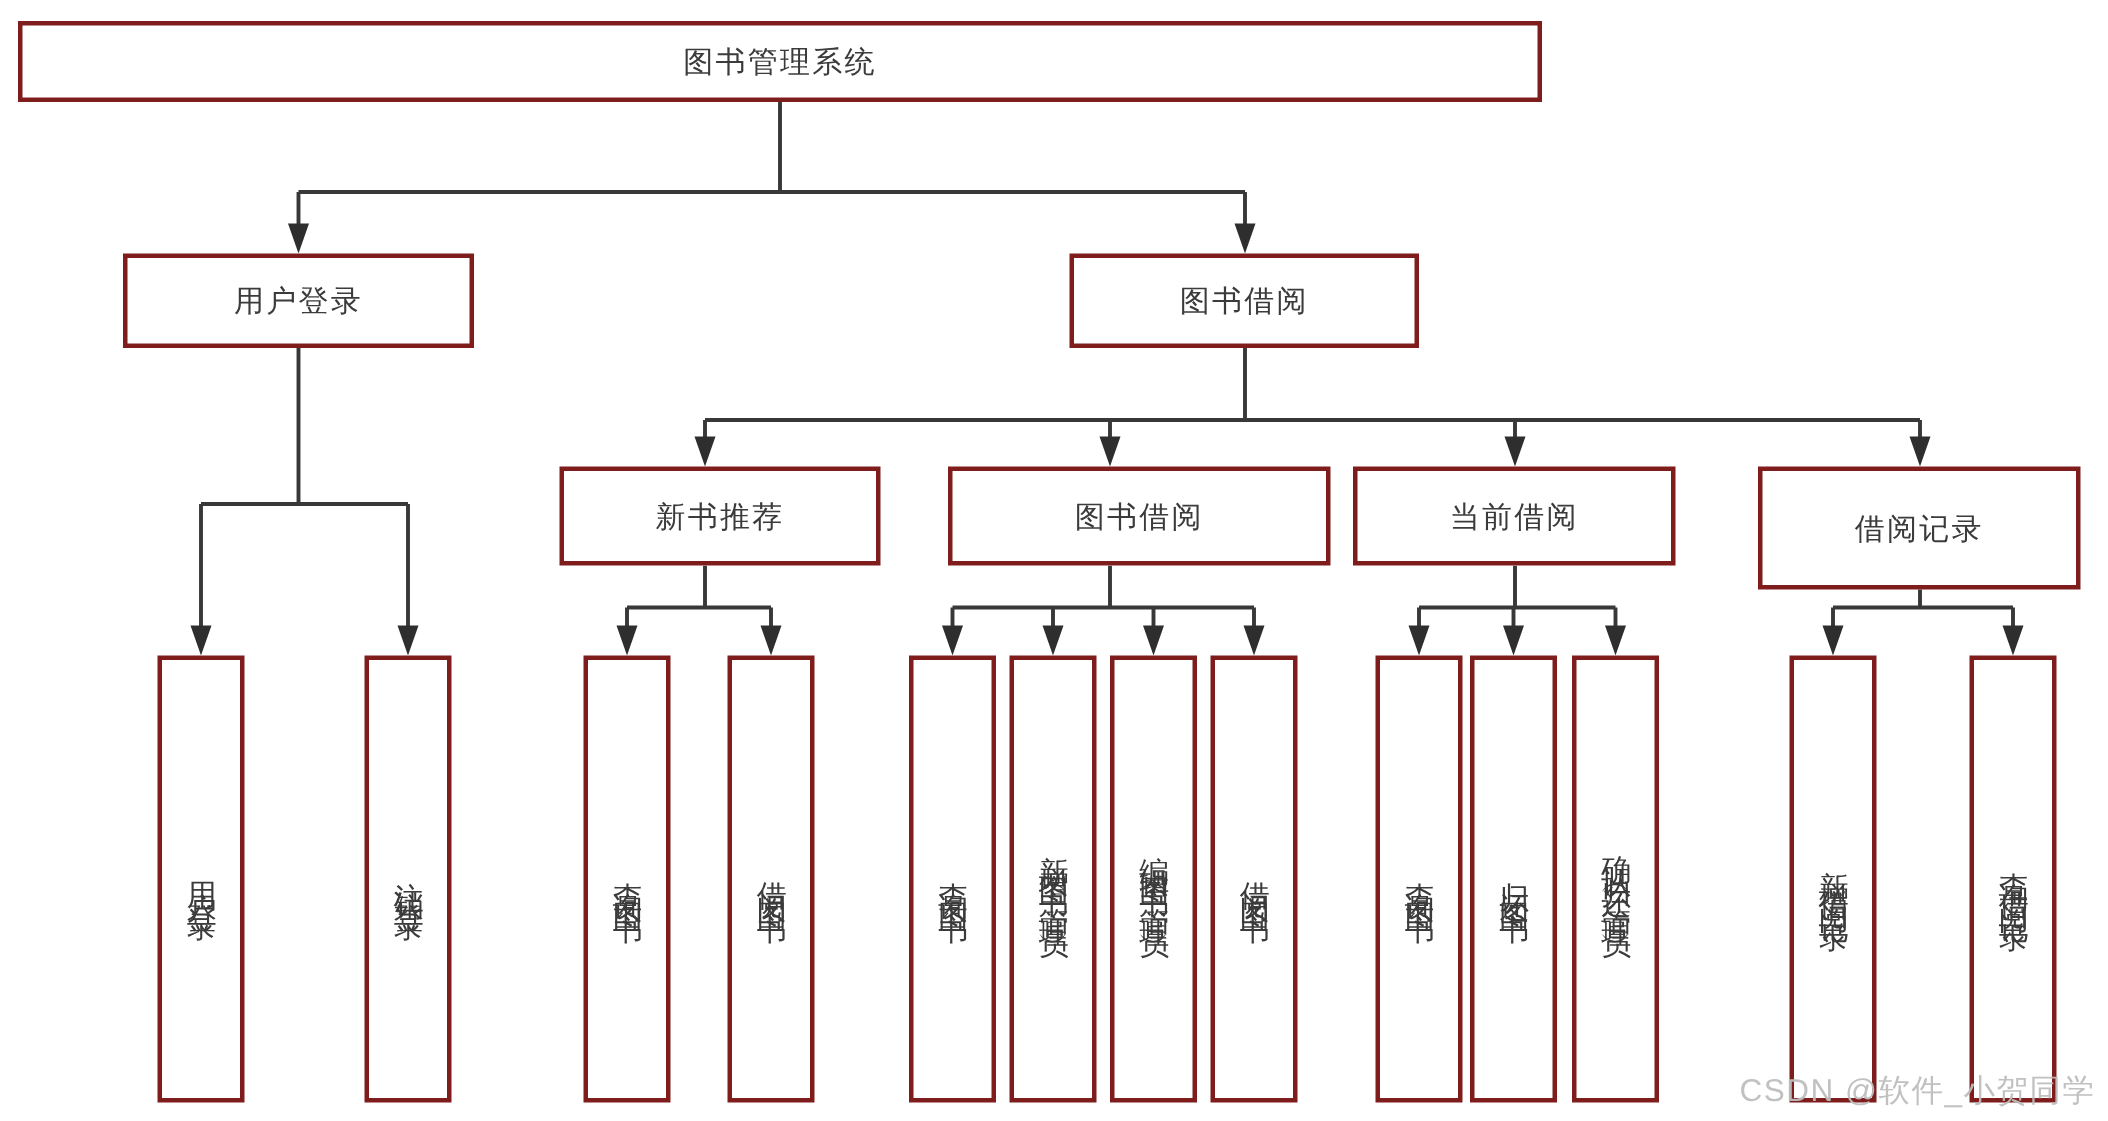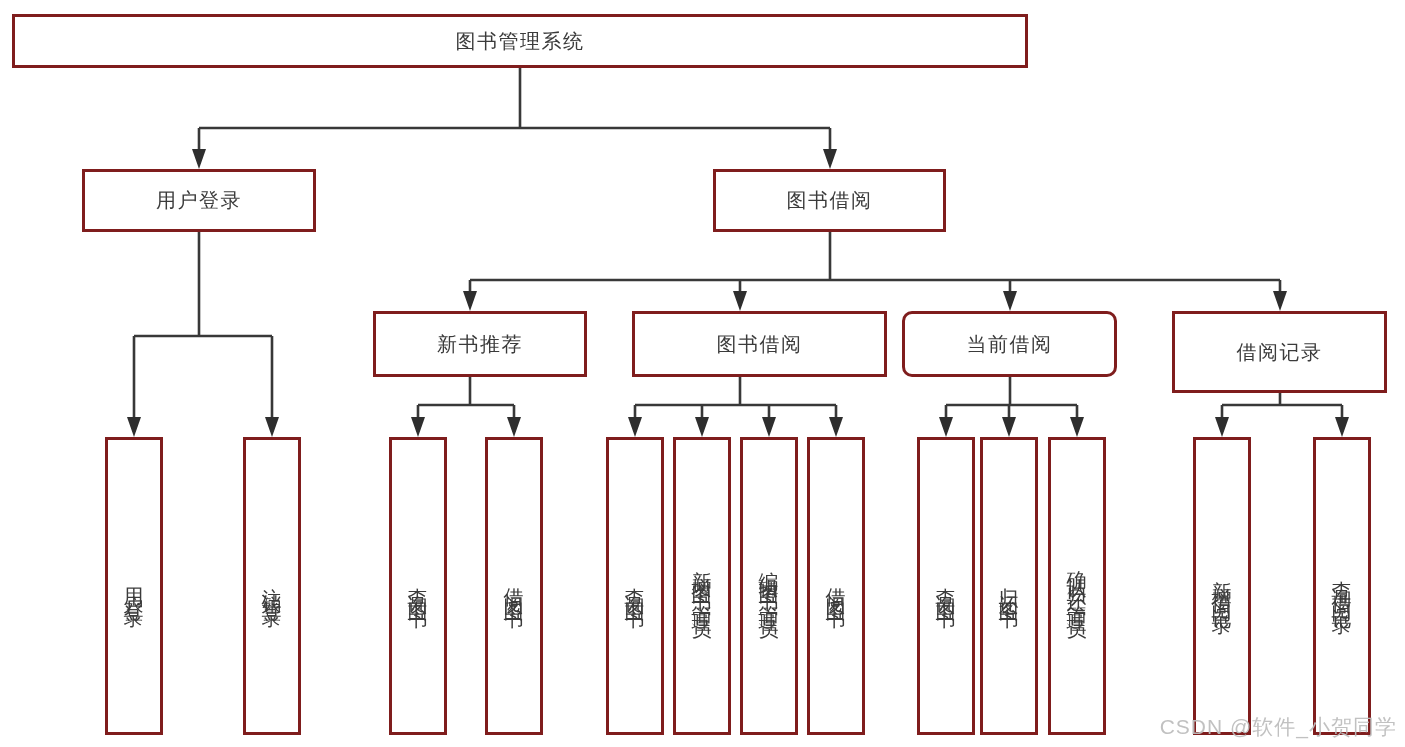--- a/index.html
+++ b/index.html
@@ -105,21 +105,21 @@
   <div class="box hbox" style="left:713px; top:169px; width:233px; height:63px;">
     <span>图书借阅</span>
   </div>
 
   <div class="box hbox" style="left:373px; top:311px; width:214px; height:66px;">
     <span>新书推荐</span>
   </div>
   <div class="box hbox" style="left:632px; top:311px; width:255px; height:66px;">
     <span>图书借阅</span>
   </div>
-  <div class="box hbox" style="left:902px; top:311px; width:215px; height:66px;border-radius:10px;">
+  <div class="box hbox" style="left:902px; top:311px; width:215px; height:66px;">
     <span>当前借阅</span>
   </div>
   <div class="box hbox" style="left:1172px; top:311px; width:215px; height:82px;">
     <span>借阅记录</span>
   </div>
 
   <div class="box leaf" style="left:105px;">
     <span>用户登录</span>
   </div>
   <div class="box leaf" style="left:243px;">

